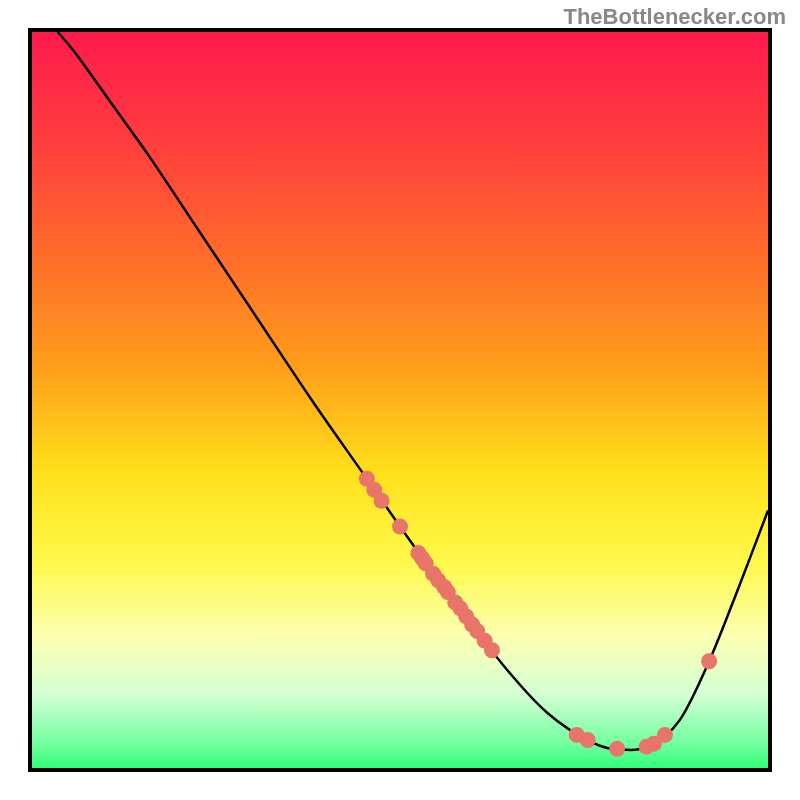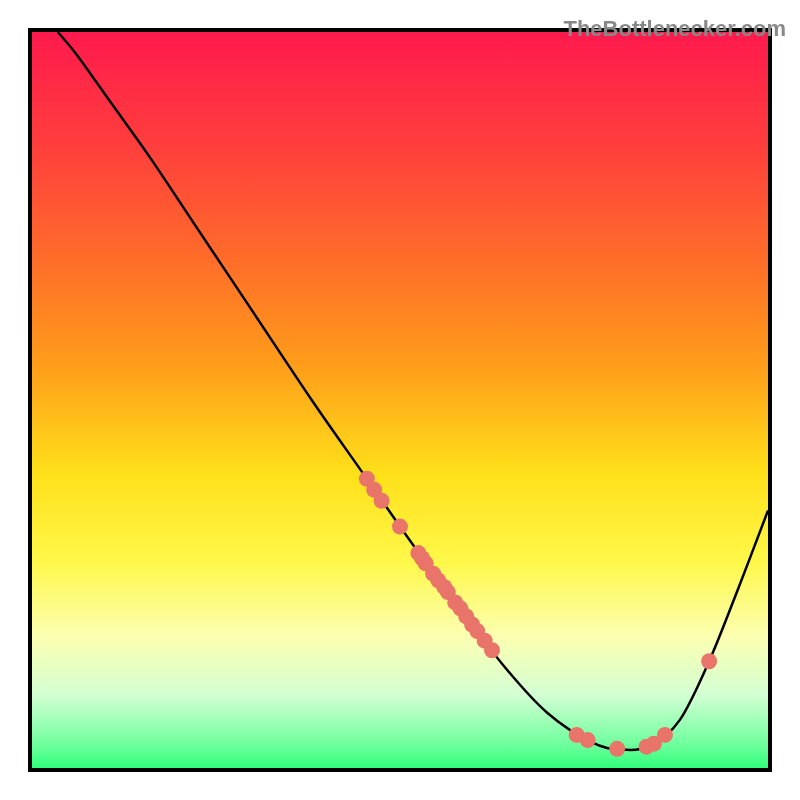--- a/index.html
+++ b/index.html
@@ -8,21 +8,21 @@
     background: #ffffff;
     font-family: Arial, sans-serif;
   }
   .container {
     width: 800px;
     height: 800px;
     position: relative;
   }
   .watermark {
     position: absolute;
-    top: 16px;
+    top: 4px;
     right: 14px;
     font-size: 22px;
     font-weight: bold;
     color: #888888;
     z-index: 10;
   }
   .plot {
     position: absolute;
     top: 28px;
     left: 28px;

